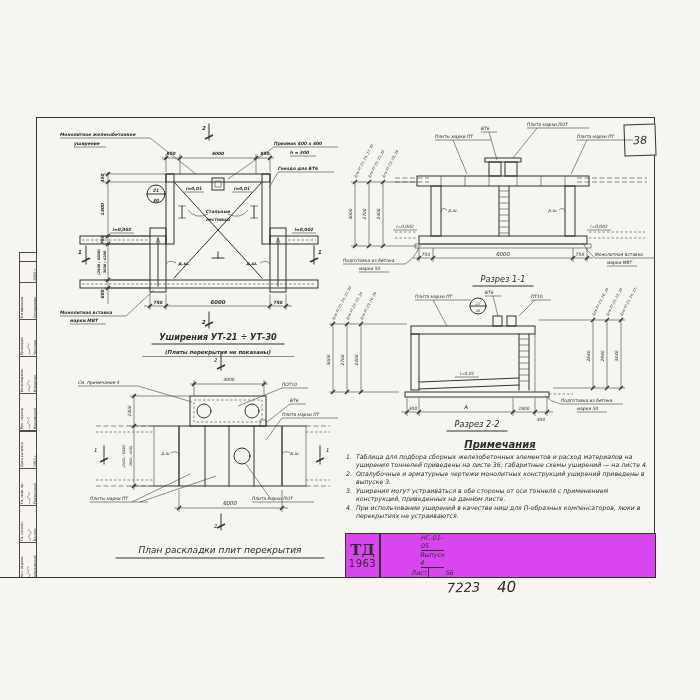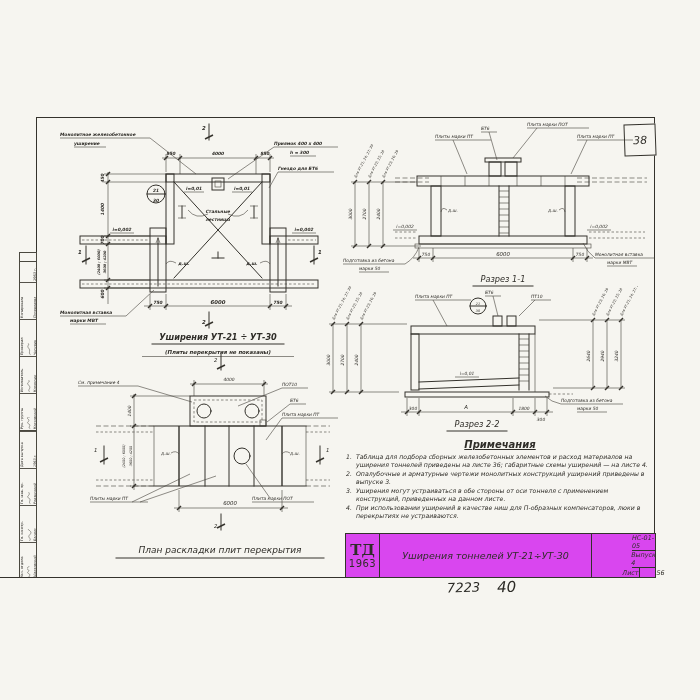--- a/index.html
+++ b/index.html
@@ -727,21 +727,20 @@
     </ol>
   </section>
 
   <div class="bottomline"></div>
 
   <div class="tblock">
     <div class="tb-logo">
       <span class="big">ТД</span>
       <span class="yr">1963</span>
     </div>
-    <div class="tb-title">Уширения тоннелей УТ-21÷УТ-30</div>
     <div class="tb-right">
       <div class="r">НС-01-05</div>
       <div class="r">Выпуск 4</div>
       <div class="r">
         <span class="half">Лист</span>
         <span class="half">56</span>
       </div>
     </div>
   </div>
 

